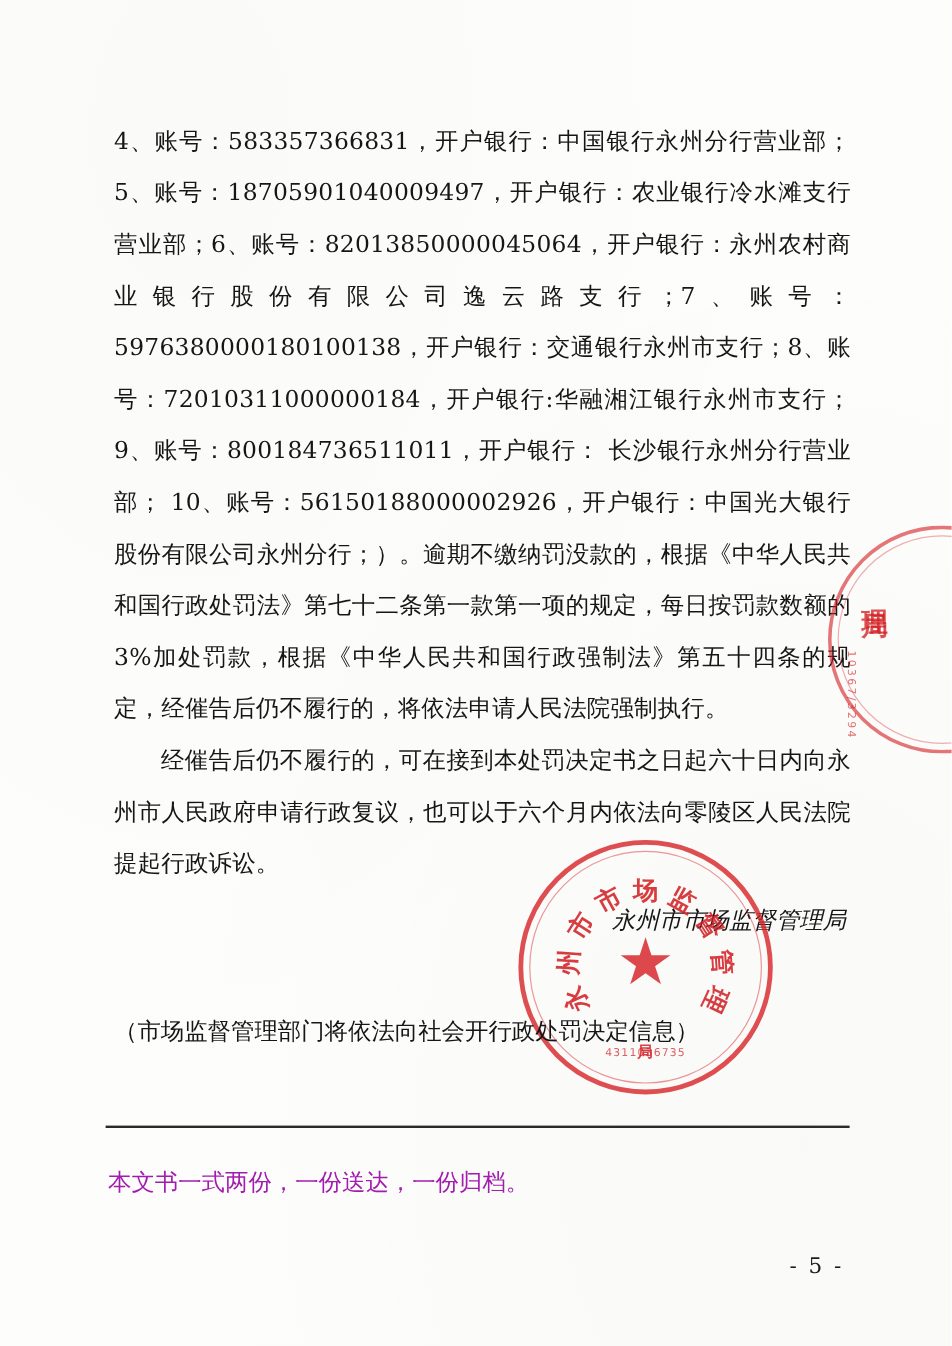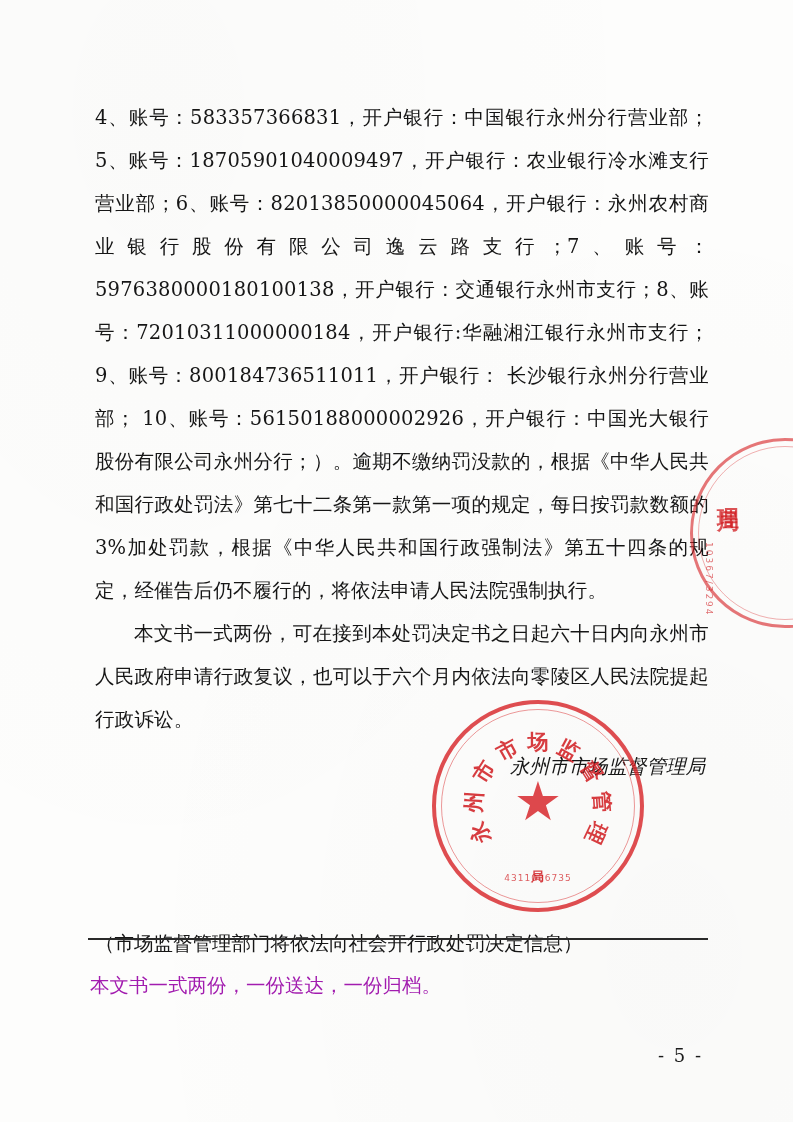--- a/index.html
+++ b/index.html
@@ -70,21 +70,21 @@
     white-space: nowrap;
     font-style: italic;
   }
   .signature-line.date {
     padding-right: 14px;
   }
 
   .note-line {
     position: absolute;
     left: 95px;
-    top: 930px;
+    top: 846px;
     width: 620px;
     font-size: 19.5px;
     color: #161616;
   }
 
   .rule {
     position: absolute;
     left: 88px;
     top: 938px;
     width: 620px;
@@ -228,21 +228,21 @@
     font-family: "DejaVu Sans", "Liberation Sans", sans-serif;
   }
 </style>
 </head>
 <body>
 
 <div class="page">
 
   <div class="body-text">
     <p class="para">4、账号：583357366831，开户银行：中国银行永州分行营业部；5、账号：18705901040009497，开户银行：农业银行冷水滩支行营业部；6、账号：82013850000045064，开户银行：永州农村商业银行股份有限公司逸云路支行；7、账号：5976380000180100138，开户银行：交通银行永州市支行；8、账号：72010311000000184，开户银行:华融湘江银行永州市支行；9、账号：800184736511011，开户银行： 长沙银行永州分行营业部； 10、账号：56150188000002926，开户银行：中国光大银行股份有限公司永州分行；）。逾期不缴纳罚没款的，根据《中华人民共和国行政处罚法》第七十二条第一款第一项的规定，每日按罚款数额的3%加处罚款，根据《中华人民共和国行政强制法》第五十四条的规定，经催告后仍不履行的，将依法申请人民法院强制执行。</p>
-    <p class="para indent">本文书一式两份，可在接到本处罚决定书之日起六十日内向永州市人民政府申请行政复议，也可以于六个月内依法向零陵区人民法院提起行政诉讼。</p>
+    <p class="para indent">经催告后仍不履行的，可在接到本处罚决定书之日起六十日内向永州市人民政府申请行政复议，也可以于六个月内依法向零陵区人民法院提起行政诉讼。</p>
   </div>
 
   <div class="signature-block">
     <span class="signature-line">永州市市场监督管理局</span>
   </div>
 
   <div class="seal-main">
     <div class="ring"></div>
     <div class="ring-inner"></div>
     <div class="seal-star">★</div>

